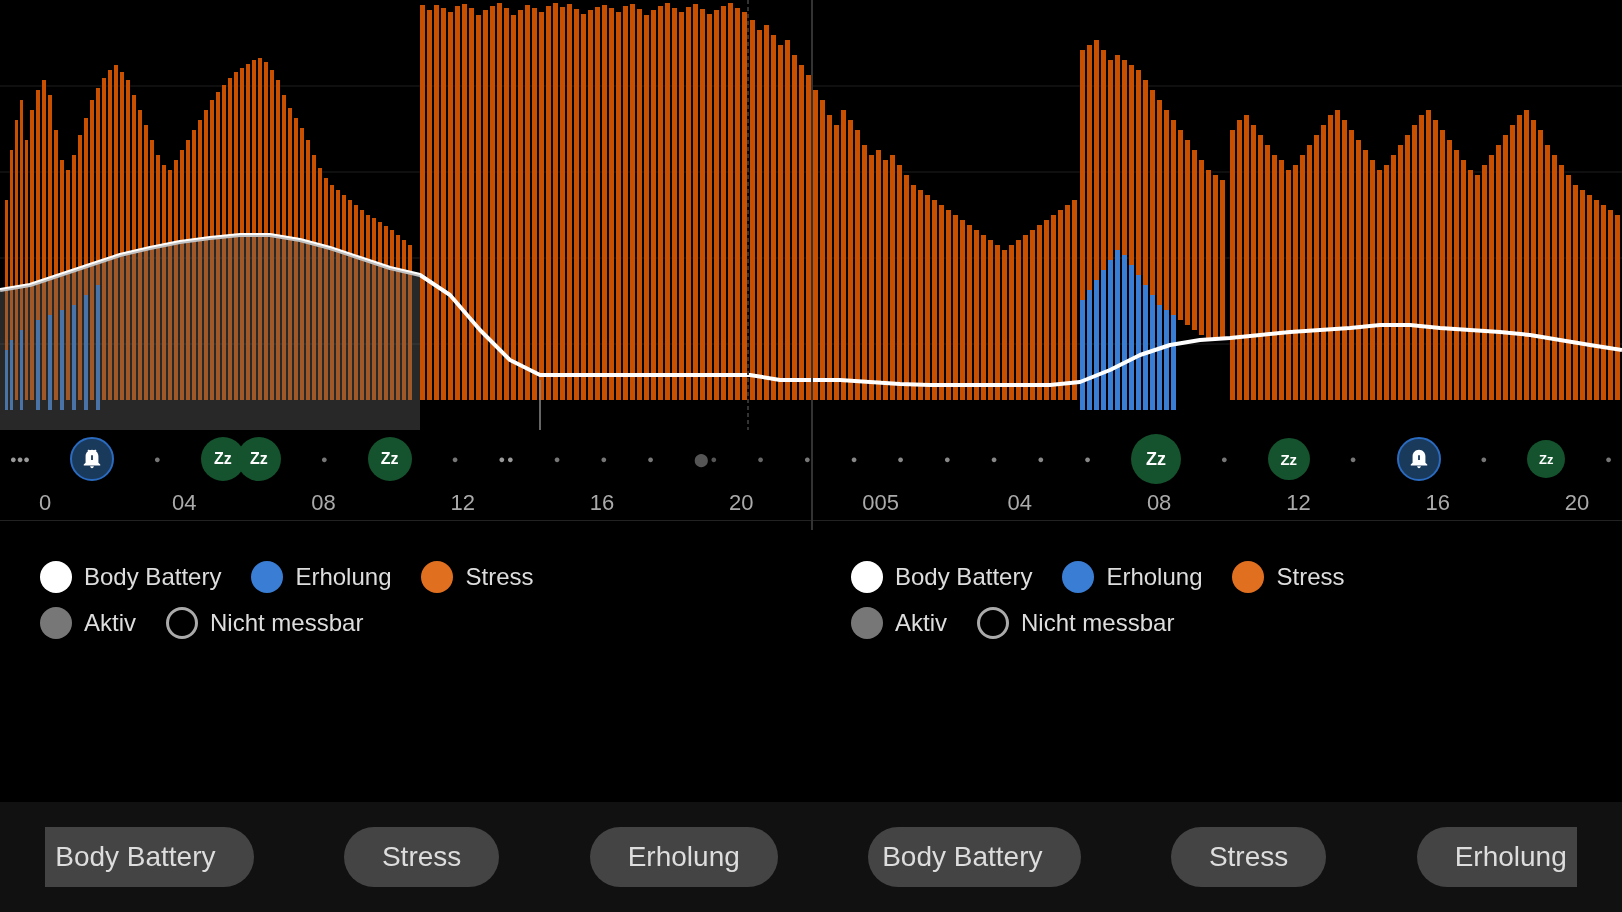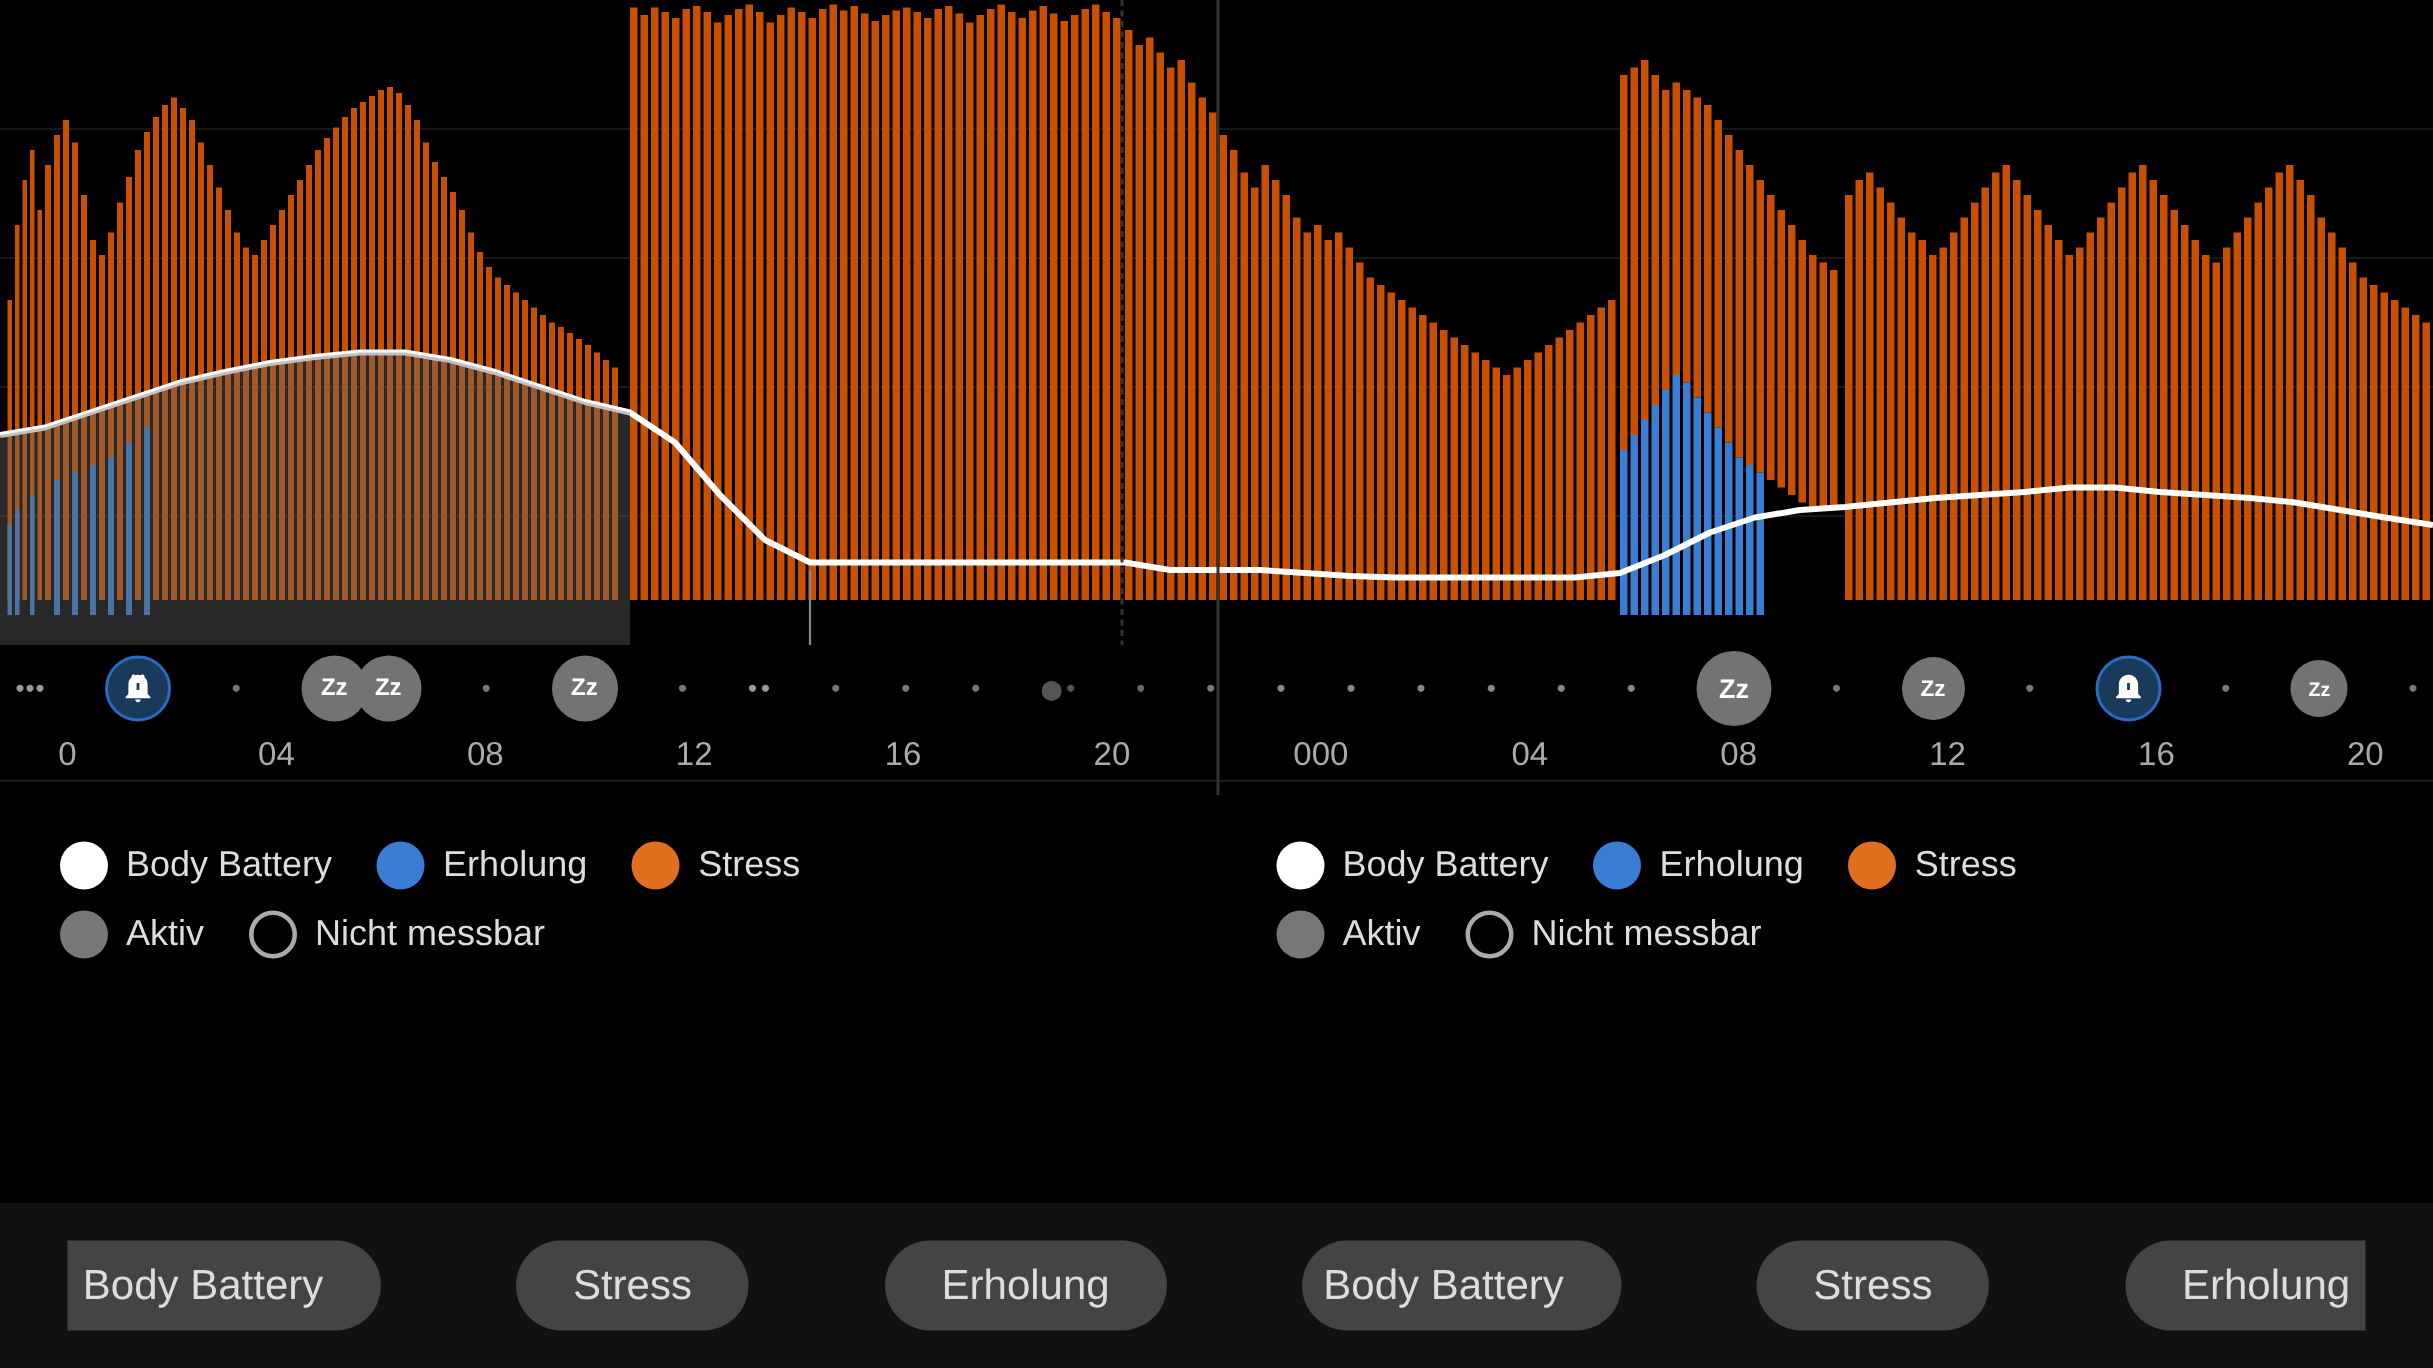--- a/index.html
+++ b/index.html
@@ -43,21 +43,21 @@
 
     .timeline-inner {
       width: 100%;
       position: relative;
     }
 
     .sleep-icon {
       width: 44px;
       height: 44px;
       border-radius: 50%;
-      background: #737373;
+      background: #14532d;
       display: flex;
       align-items: center;
       justify-content: center;
       font-size: 16px;
       font-weight: bold;
       color: white;
       flex-shrink: 0;
       position: relative;
       z-index: 2;
     }
@@ -624,21 +624,21 @@
       <span style="color:#777;font-size:11px;">●</span>
     </div>
 
     <div class="time-labels-row">
       <span class="time-label">0</span>
       <span class="time-label">04</span>
       <span class="time-label">08</span>
       <span class="time-label">12</span>
       <span class="time-label">16</span>
       <span class="time-label">20</span>
-      <span class="time-label">000</span>
+      <span class="time-label">005</span>
       <span class="time-label">04</span>
       <span class="time-label">08</span>
       <span class="time-label">12</span>
       <span class="time-label">16</span>
       <span class="time-label">20</span>
     </div>
   </div>
 </div>
 
 <div class="legend-area">

